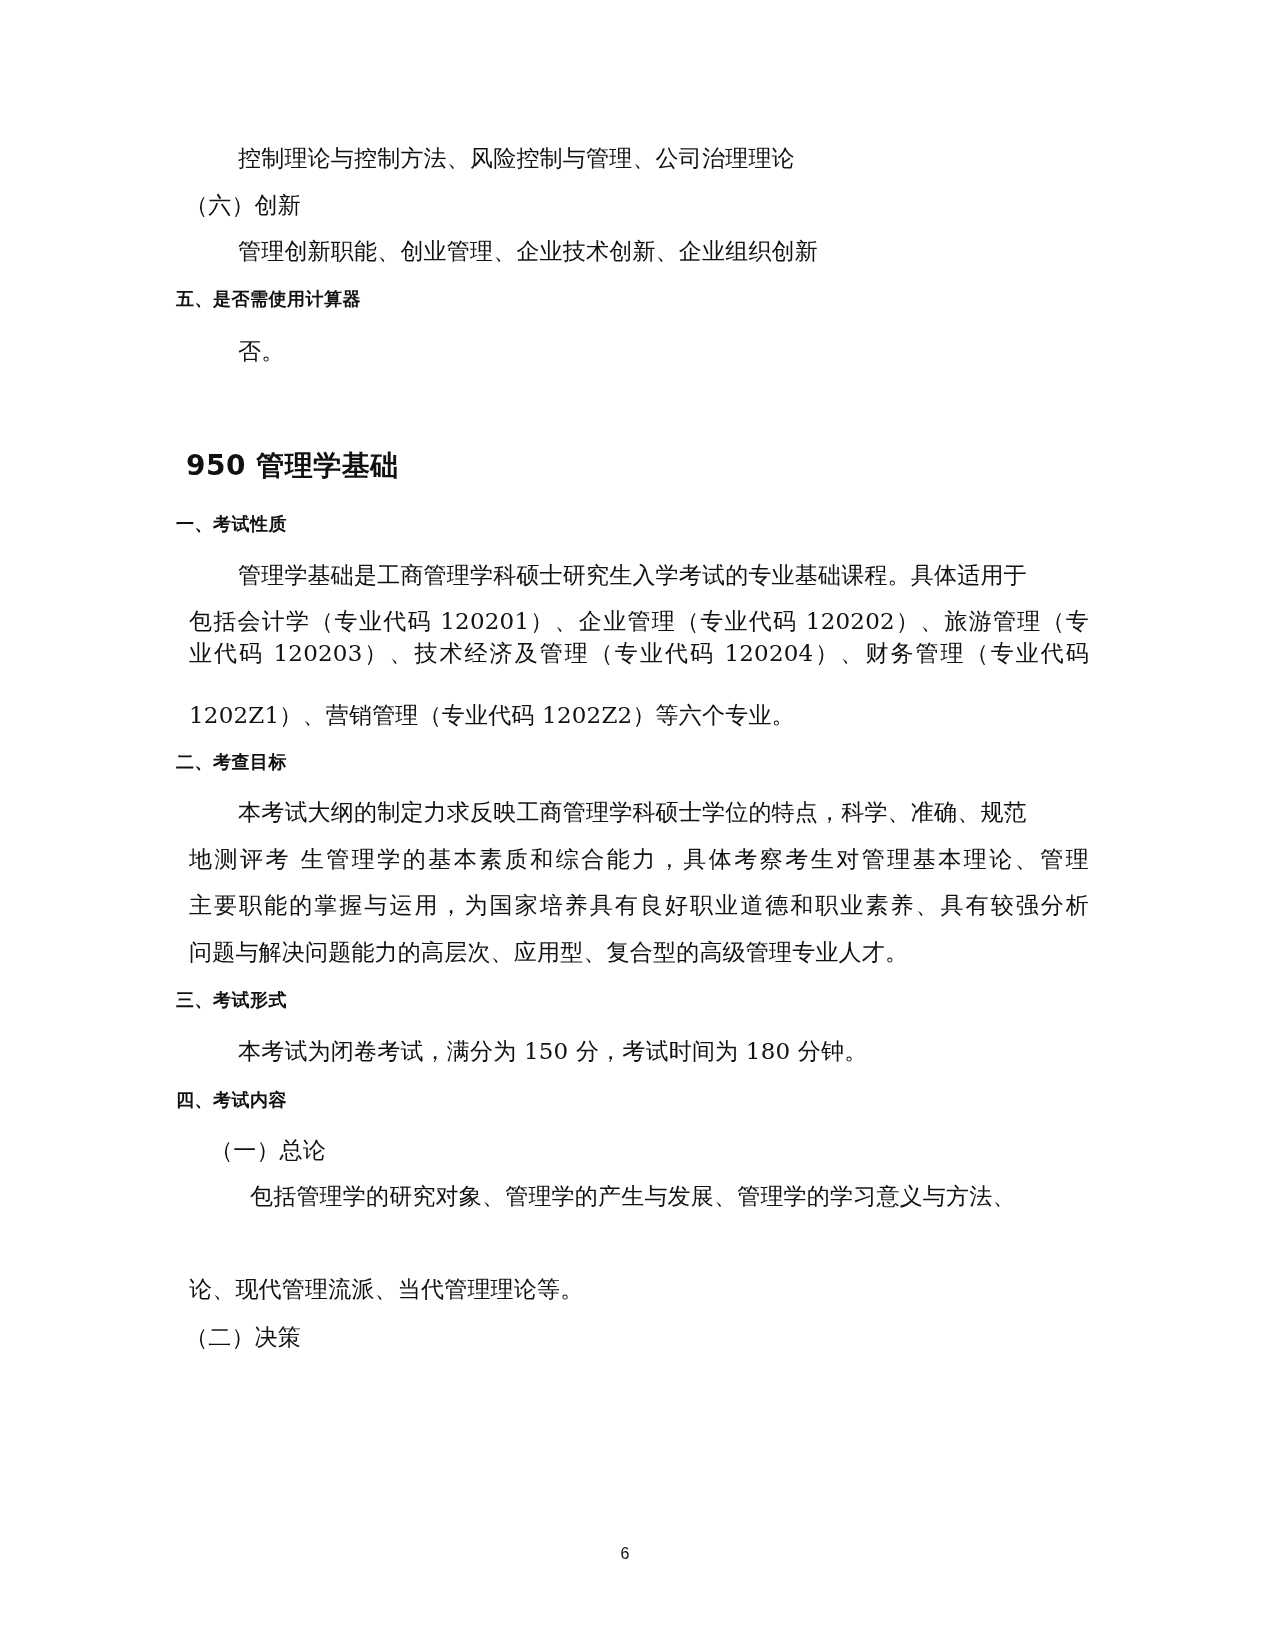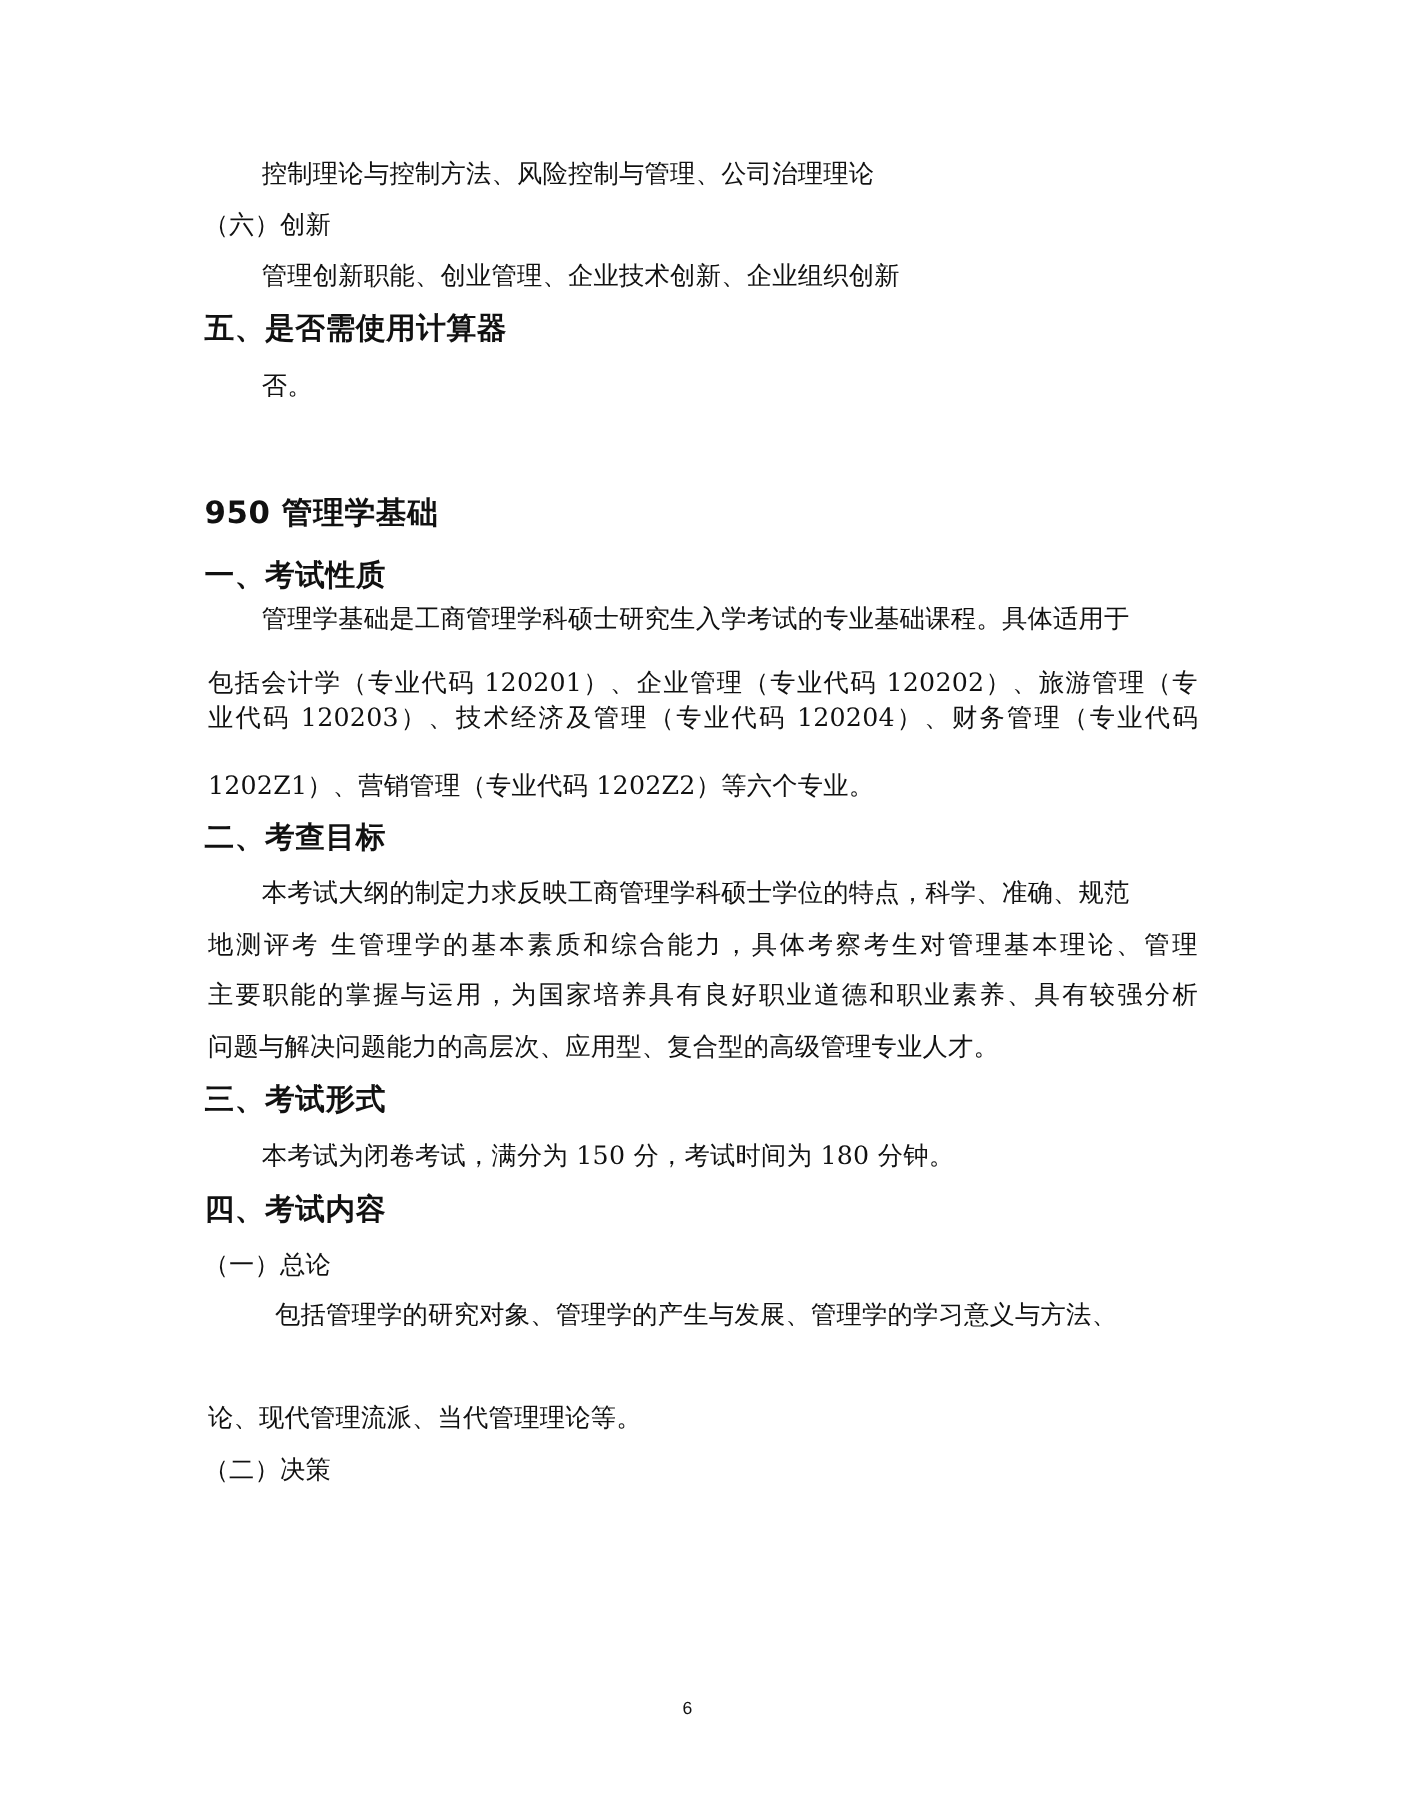--- a/index.html
+++ b/index.html
@@ -29,25 +29,25 @@
       font-size: 23px;
       line-height: 30px;
       letter-spacing: 0.2px;
     }
     .body-indent { left: 238px; }
     .body-flush { left: 189px; }
     .body-indent2 { left: 250px; }
     .sub { left: 185px; }
     .h2 {
       position: absolute;
-      left: 186px;
+      left: 176px;
       white-space: nowrap;
       font-family: "DejaVu Sans", "Liberation Sans", sans-serif;
       font-weight: bold;
-      font-size: 27px;
+      font-size: 18px;
       line-height: 34px;
       letter-spacing: 0.5px;
     }
     .h1 {
       position: absolute;
       left: 186px;
       white-space: nowrap;
       font-family: "DejaVu Sans", "Liberation Sans", sans-serif;
       font-weight: bold;
       font-size: 28px;
@@ -79,21 +79,21 @@
   <div class="line body-indent" style="top:143px;">控制理论与控制方法、风险控制与管理、公司治理理论</div>
   <div class="line sub" style="top:190px;">（六）创新</div>
   <div class="line body-indent" style="top:236px;">管理创新职能、创业管理、企业技术创新、企业组织创新</div>
 
   <div class="h2" style="top:282px;">五、是否需使用计算器</div>
   <div class="line body-indent" style="top:336px;">否。</div>
 
   <div class="h1" style="top:446px;">950  管理学基础</div>
 
   <div class="h2" style="top:507px;">一、考试性质</div>
-  <div class="line body-indent" style="top:548px;text-align:center;">管理学基础是工商管理学科硕士研究生入学考试的专业基础课程。具体适用于</div>
+  <div class="line body-indent" style="top:560px;text-align:center;">管理学基础是工商管理学科硕士研究生入学考试的专业基础课程。具体适用于</div>
   <div class="line body-flush" style="top:606px;">
       <span class="justify">包括会计学（专业代码  120201）、企业管理（专业代码  120202）、旅游管理（专</span>
     </div>
   <div class="line body-flush" style="top:638px;">
       <span class="justify">业代码  120203）、技术经济及管理（专业代码  120204）、财务管理（专业代码</span>
     </div>
   <div class="line body-flush" style="top:700px;">1202Z1）、营销管理（专业代码 1202Z2）等六个专业。</div>
 
   <div class="h2" style="top:745px;">二、考查目标</div>
   <div class="line body-flush" style="top:844px;">
@@ -102,19 +102,19 @@
   <div class="line body-indent" style="top:797px;">本考试大纲的制定力求反映工商管理学科硕士学位的特点，科学、准确、规范</div>
   <div class="line body-flush" style="top:890px;">
       <span class="justify">主要职能的掌握与运用，为国家培养具有良好职业道德和职业素养、具有较强分析</span>
     </div>
   <div class="line body-flush" style="top:937px;">问题与解决问题能力的高层次、应用型、复合型的高级管理专业人才。</div>
 
   <div class="h2" style="top:983px;">三、考试形式</div>
   <div class="line body-indent" style="top:1036px;">本考试为闭卷考试，满分为 150 分，考试时间为 180 分钟。</div>
 
   <div class="h2" style="top:1083px;">四、考试内容</div>
-  <div class="line sub" style="top:1135px;">（一）总论</div>
+  <div class="line sub" style="top:1135px;margin-left:25px;">（一）总论</div>
   <div class="line body-indent2" style="top:1181px;">包括管理学的研究对象、管理学的产生与发展、管理学的学习意义与方法、</div>
   <div class="line body-flush" style="top:1274px;">论、现代管理流派、当代管理理论等。</div>
   <div class="line sub" style="top:1322px;">（二）决策</div>
 
   <div class="page-number">6</div>
 </div>
 
 </body></html>

